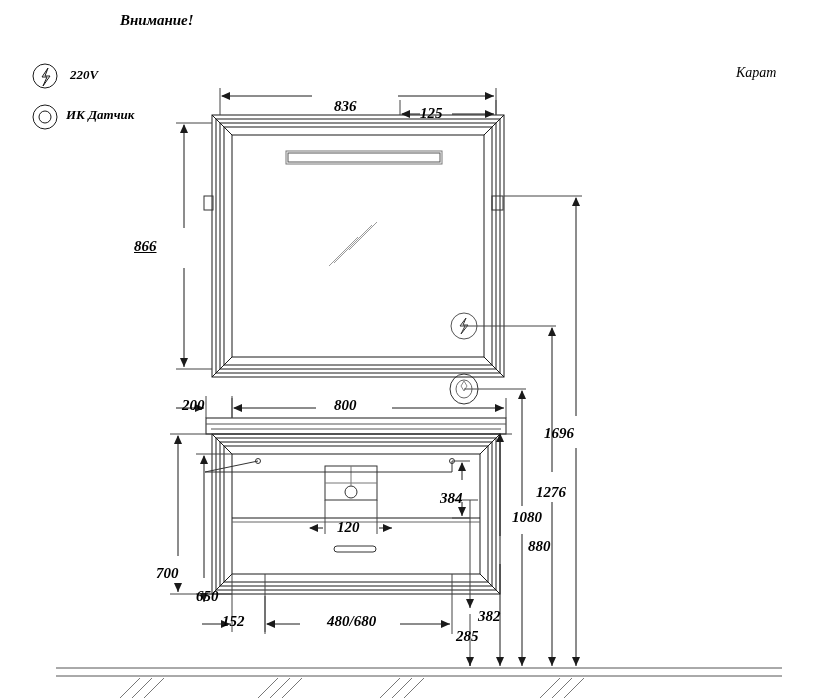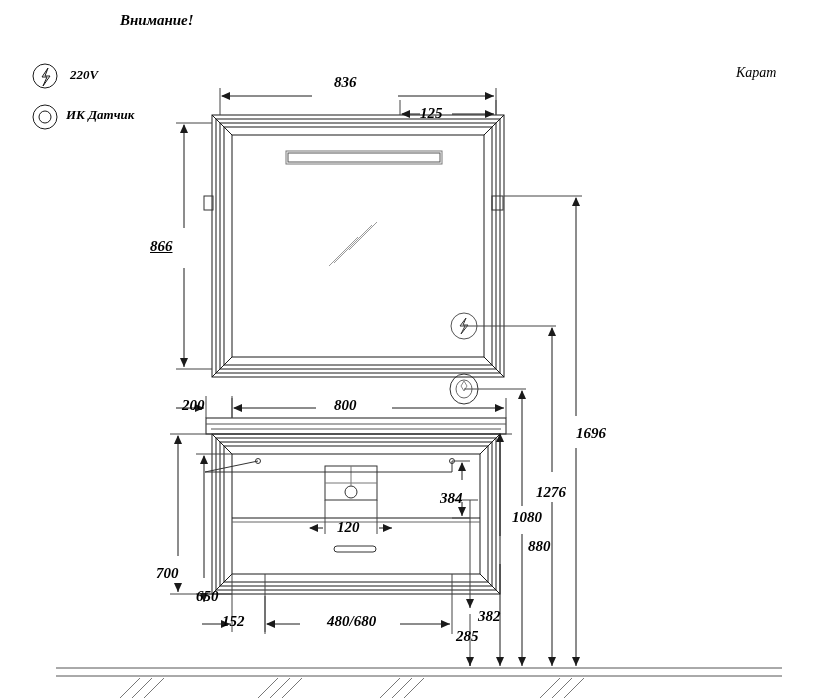--- a/index.html
+++ b/index.html
@@ -198,31 +198,31 @@
   </g>
 </svg>
 
 <div class="txt warn" style="left:120px; top:12px;">Внимание!</div>
 
 <div class="txt lbl" style="left:70px; top:67px;">220V</div>
 <div class="txt lbl" style="left:66px; top:107px;">ИК  Датчик</div>
 
 <div class="txt brand" style="left:736px; top:65px;font-style:italic;">Карат</div>
 
-<div class="txt dim" style="left:334px; top:74px;font-family:Liberation Serif, serif;">836</div>
+<div class="txt dim" style="left:334px; top:98px;font-family:Liberation Serif, serif;">836</div>
 <div class="txt dim" style="left:420px; top:105px;">125</div>
-<div class="txt dim" style="left:150px; top:238px;text-decoration:underline;">866</div>
+<div class="txt dim" style="left:134px; top:238px;text-decoration:underline;">866</div>
 <div class="txt dim" style="left:182px; top:397px;">200</div>
 <div class="txt dim" style="left:334px; top:397px;">800</div>
 <div class="txt dim" style="left:440px; top:490px;">384</div>
 <div class="txt dim" style="left:337px; top:519px;">120</div>
 <div class="txt dim" style="left:156px; top:565px;">700</div>
 <div class="txt dim" style="left:180px; top:588px;margin-left:16px;">650</div>
 <div class="txt dim" style="left:222px; top:613px;">152</div>
 <div class="txt dim" style="left:327px; top:613px;">480/680</div>
 <div class="txt dim" style="left:478px; top:608px;">382</div>
 <div class="txt dim" style="left:456px; top:628px;">285</div>
 <div class="txt dim" style="left:528px; top:538px;">880</div>
 <div class="txt dim" style="left:512px; top:509px;">1080</div>
 <div class="txt dim" style="left:536px; top:484px;">1276</div>
-<div class="txt dim" style="left:576px; top:425px;">1696</div>
+<div class="txt dim" style="left:544px; top:425px;">1696</div>
 
 </div>
 
 </body></html>

